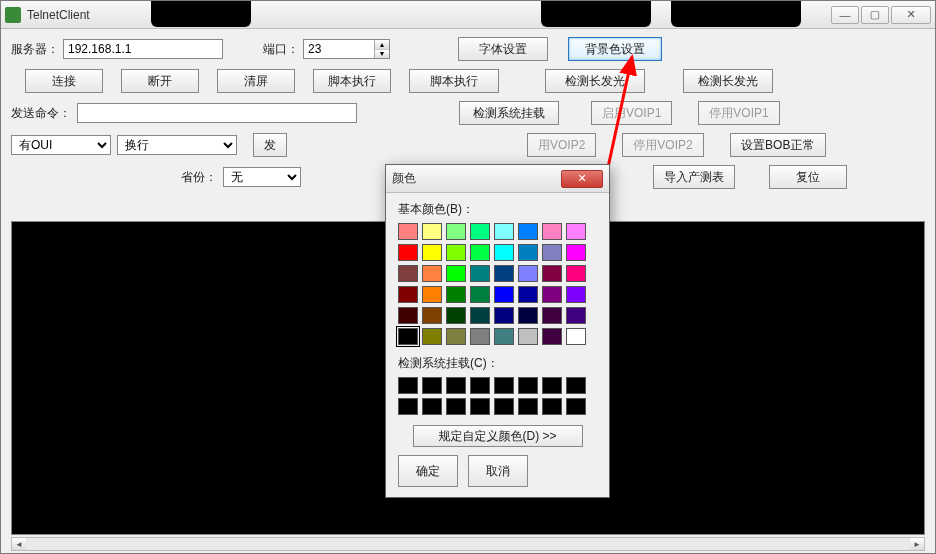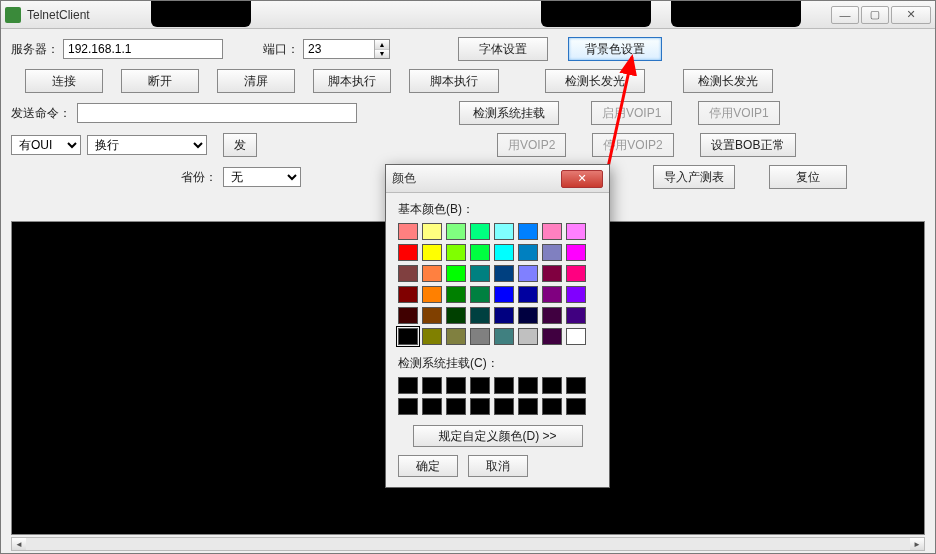--- a/index.html
+++ b/index.html
@@ -49,21 +49,21 @@
 .dlg .dclose{ width:42px; height:18px; background:linear-gradient(#e57a72,#c83a2f); border:1px solid #a33; border-radius:2px; color:#fff; display:flex; align-items:center; justify-content:center; font-size:11px;}
 .dlg .body{ padding:8px 12px 10px 12px;}
 .grp-lbl{ font-size:12px; margin-bottom:5px; color:#222;}
 .swatches{ display:grid; grid-template-columns:repeat(8,20px); grid-auto-rows:17px; gap:4px 4px; margin-bottom:10px;}
 .sw{ border:1px solid #555; width:20px; height:17px;}
 .sw.sel-sw{ outline:1px solid #000; outline-offset:1px;}
 .custgrid{ display:grid; grid-template-columns:repeat(8,20px); grid-auto-rows:17px; gap:4px 4px; margin-bottom:10px;}
 .csw{ width:20px; height:17px; background:#000; border:1px solid #555;}
 .dlg .wide{ width:170px; height:22px; margin:0 auto 8px; display:block;}
 .dlg .dbuts{ display:flex; gap:10px;}
-.dlg .dbuts .btn{ min-width:60px; height:22px;}
+.dlg .dbuts .btn{ min-width:60px; height:32px;}
 </style>
 </head>
 <body>
 
 <div class="window">
   <div class="bgsq s1"></div>
   <div class="bgsq s2"></div>
   <div class="bgsq s3"></div>
 
   <div class="titlebar">
@@ -113,21 +113,21 @@
       <input class="txt" style="width: 280px;" value="">
       <span style="flex:0 0 90px"></span>
       <button class="btn" style="min-width:100px">检测系统挂载</button>
       <span style="width:20px"></span>
       <button class="btn dis">启用VOIP1</button>
       <span style="width:14px"></span>
       <button class="btn dis">停用VOIP1</button>
     </div>
 
     <div class="row" style="gap:6px;">
-      <select class="sel" style="width:70px"><option>有OUI</option></select>
+      <select class="sel" style="width:100px"><option>有OUI</option></select>
       <select class="sel" style="width:120px"><option>换行</option></select>
       <span style="width:4px"></span>
       <button class="btn" style="min-width:30px">发</button>
       <span style="flex:0 0 228px"></span>
       <button class="btn dis" style="min-width:60px">用VOIP2</button>
       <span style="width:14px"></span>
       <button class="btn dis">停用VOIP2</button>
       <span style="width:14px"></span>
       <button class="btn" style="min-width:96px">设置BOB正常</button>
     </div>

